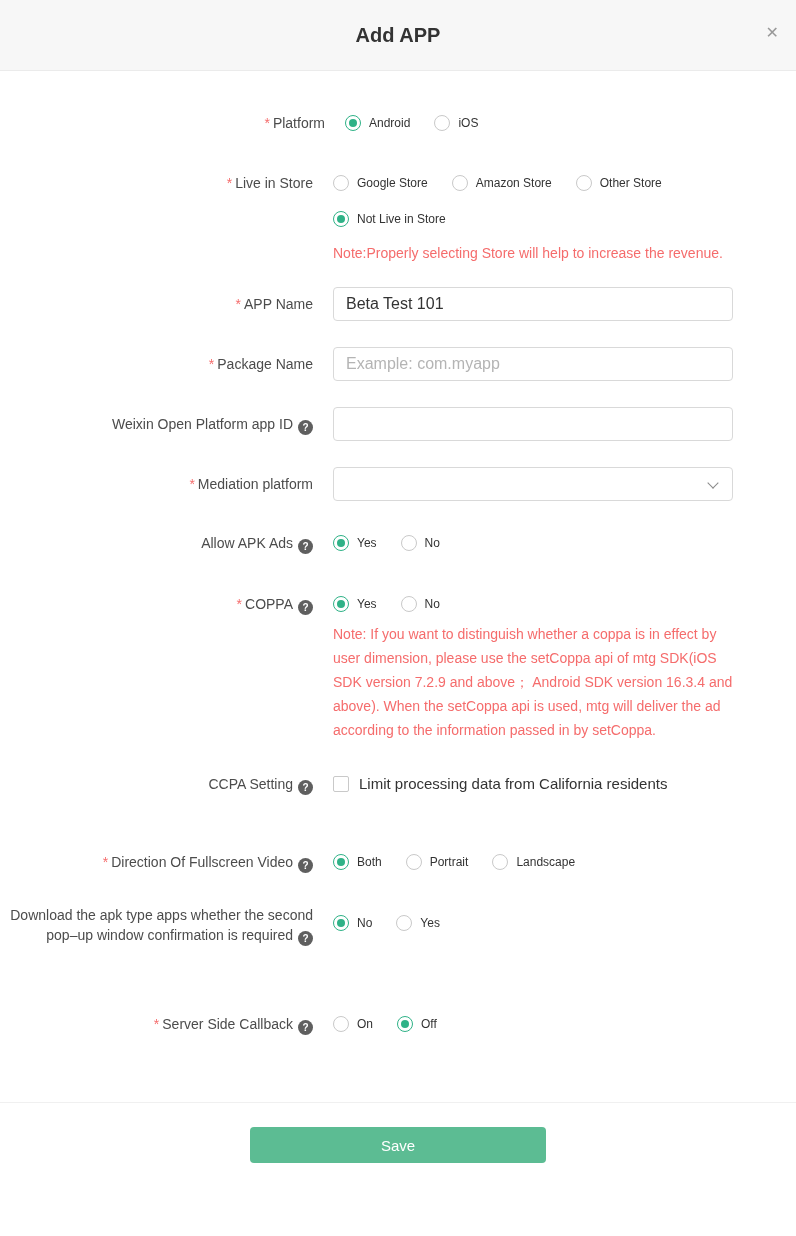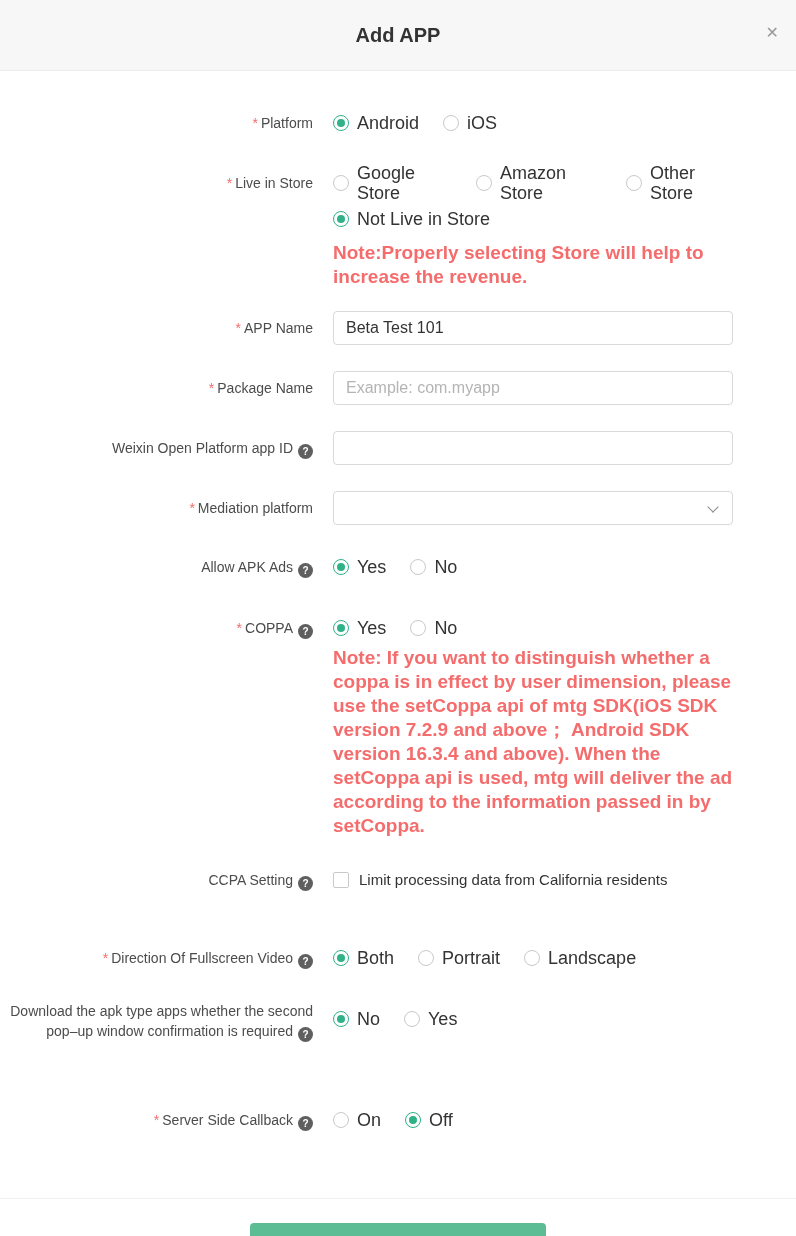--- a/index.html
+++ b/index.html
@@ -35,21 +35,21 @@
     width: 313px; flex: 0 0 313px;
     text-align: right;
     font-size: 14px; color: #4c4c4c;
     line-height: 20px;
   }
   .label.lh-input { line-height: 34px; }
   .control { margin-left: 20px; width: 400px; }
   .req { color: #f56c6c; margin-right: 3px; }
 
   
-  .row-platform   { margin-bottom: 40px; }
+  .row-platform   { margin-bottom: 40px; padding-left: 12px; }
   .row-live       { margin-bottom: 22px; }
   .row-appname    { margin-bottom: 26px; }
   .row-package    { margin-bottom: 26px; }
   .row-weixin     { margin-bottom: 26px; }
   .row-mediation  { margin-bottom: 32px; }
   .row-apkads     { margin-bottom: 40px; }
   .row-coppa      { margin-bottom: 32px; }
   .row-ccpa       { margin-bottom: 56px; }
   .row-direction  { margin-bottom: 32px; margin-top: 40px; }
   .row-download   { margin-bottom: 68px; }
@@ -63,21 +63,21 @@
   .radio {
     width: 16px; height: 16px; flex: none;
     border: 1px solid #c9c9c9; border-radius: 50%;
     background: #fff; position: relative;
   }
   .radio.checked { border-color: #2fb287; }
   .radio.checked::after {
     content: ""; position: absolute; left: 3px; top: 3px;
     width: 8px; height: 8px; border-radius: 50%; background: #2fb287;
   }
-  .radio-text { margin-left: 8px; font-size: 18px; color: #333; line-height: 20px; }
+  .radio-text { margin-left: 8px; font-size: 12px; color: #333; line-height: 20px; }
 
   
   .checkbox-item { display: inline-flex; align-items: center; height: 20px; cursor: pointer; }
   .checkbox {
     width: 16px; height: 16px; flex: none;
     border: 1px solid #c9c9c9; border-radius: 2px; background: #fff;
   }
   .checkbox-text { margin-left: 10px; font-size: 15px; color: #333; line-height: 20px; }
 
   
@@ -96,21 +96,21 @@
     background: #fff; position: relative; cursor: pointer;
   }
   .chev {
     position: absolute; right: 15px; top: 11px;
     width: 8px; height: 8px;
     border-right: 1.5px solid #8a8a8a; border-bottom: 1.5px solid #8a8a8a;
     transform: rotate(45deg);
   }
 
   
-  .note { color: #f56c6c; font-size: 19px; line-height: 24px; margin-top: 12px; font-weight: bold; }
+  .note { color: #f56c6c; font-size: 14px; line-height: 24px; margin-top: 12px; }
   .note.tight { margin-top: 8px; }
 
   
   .help {
     display: inline-block; width: 15px; height: 15px;
     border-radius: 50%; background: #5f5f5f; color: #fff;
     font-size: 10px; font-weight: 700; line-height: 15px; text-align: center;
     margin-left: 5px; vertical-align: -2px; cursor: pointer;
   }
 

